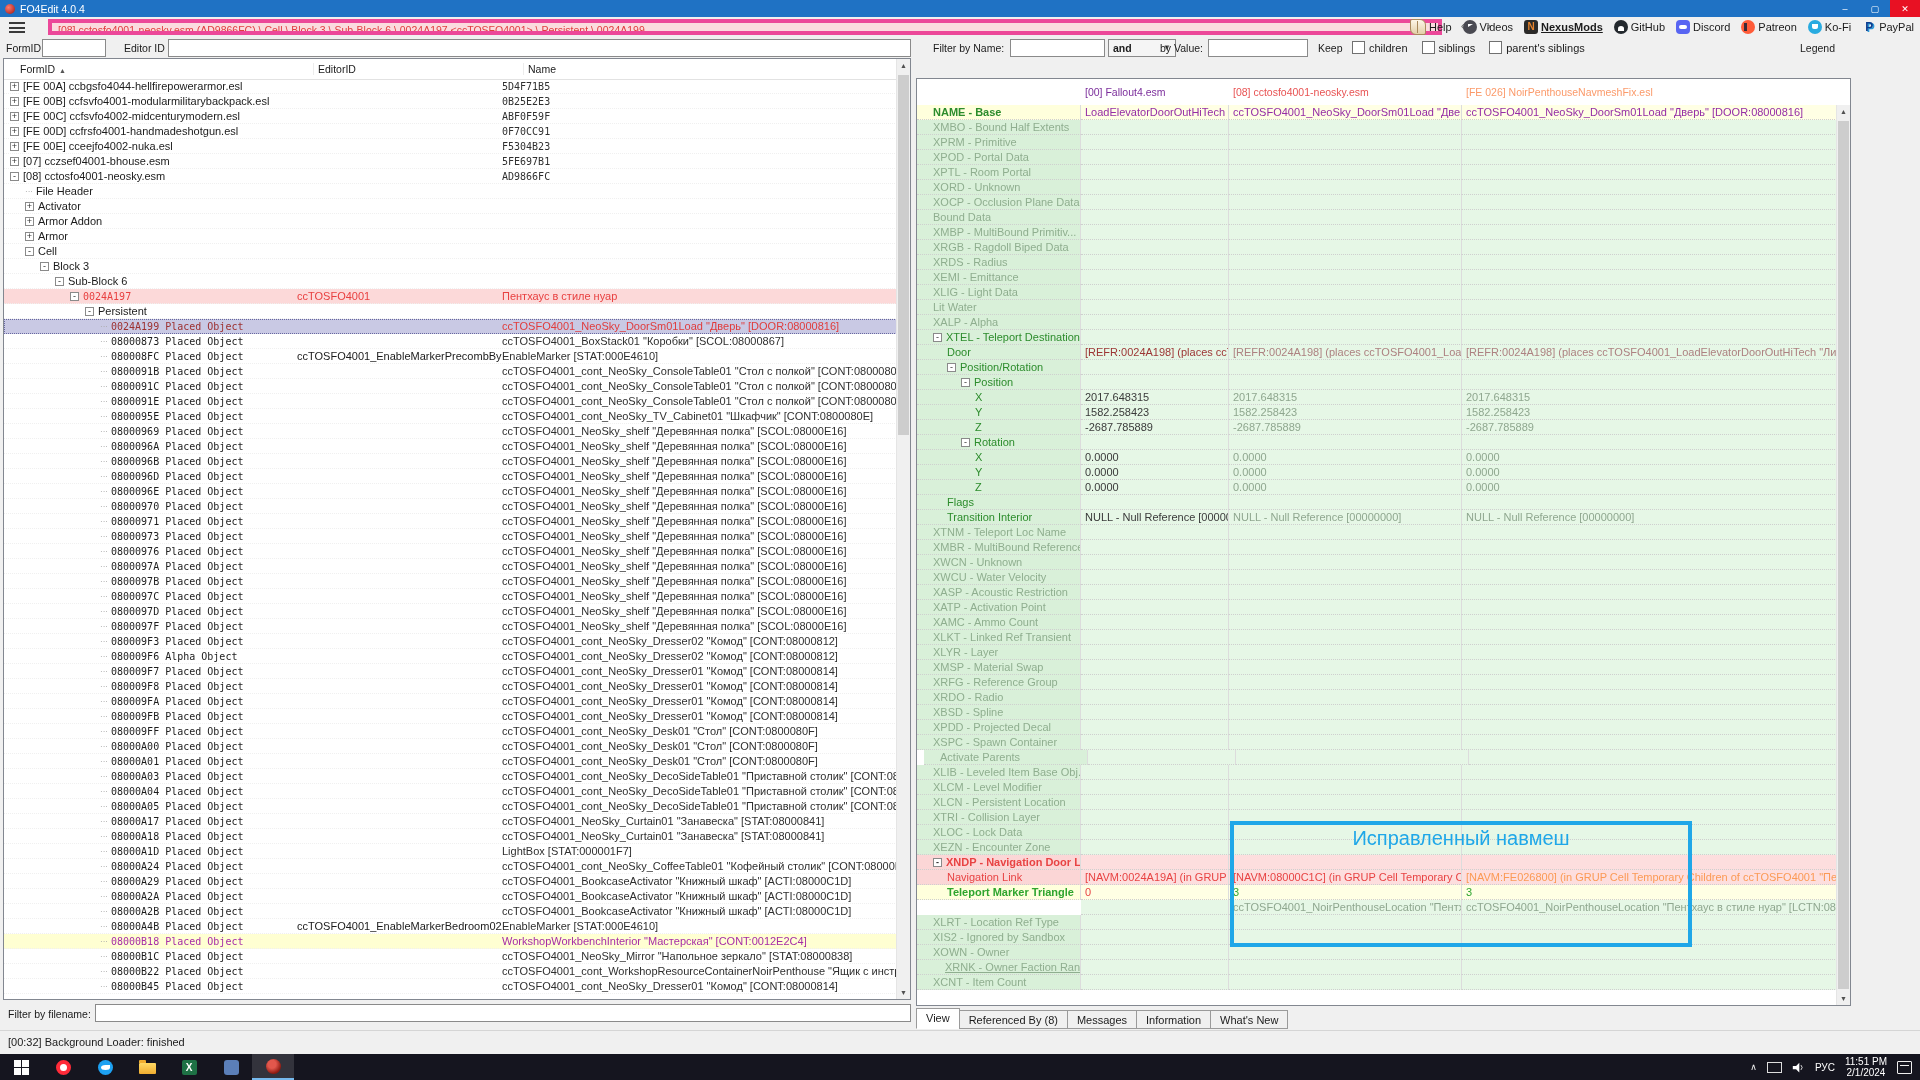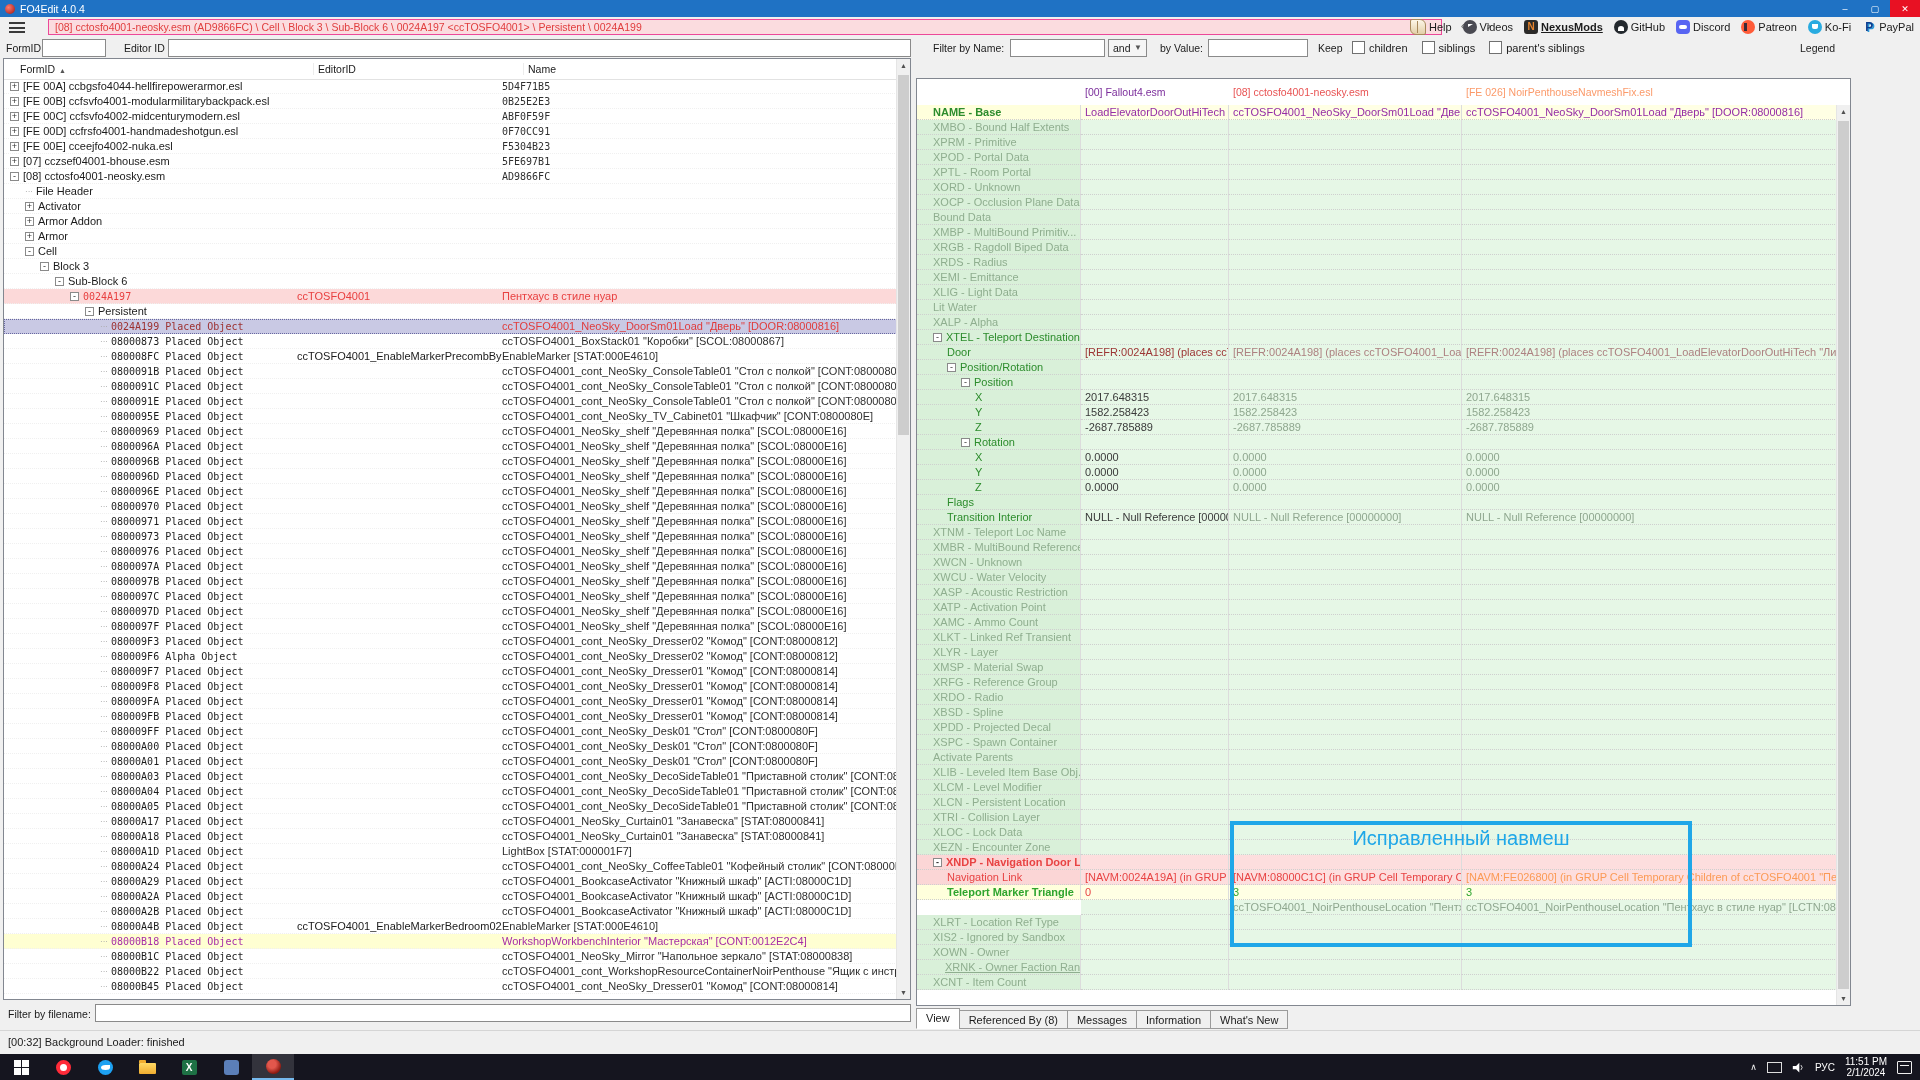--- a/index.html
+++ b/index.html
@@ -14,21 +14,21 @@
   .title-text{font-size:10.5px;}
   .win-controls{margin-left:auto;display:flex;height:100%;}
   .win-btn{width:30px;display:flex;align-items:center;justify-content:center;font-size:9px;color:#fff;}
   .win-close{background:#e81123;}
 
   
   .menubar{position:absolute;left:0;top:17px;right:0;height:21px;background:#f0f0f0;}
   .hamburger{position:absolute;left:9px;top:5px;width:16px;height:11px;display:flex;flex-direction:column;justify-content:space-between;}
   .hamburger div{height:2px;background:#3a3a3a;}
   .breadcrumb{position:absolute;left:48px;top:2px;width:1394px;height:16px;background:#fbdcdf;
-              border:1px solid #ec4899;color:#e03d3d;font-size:10.5px;line-height:15px;
+              border:4px solid #ec4899;color:#e03d3d;font-size:10.5px;line-height:15px;
               padding-left:6px;overflow:hidden;white-space:nowrap;box-sizing:border-box;}
   .navbtn{position:absolute;top:1px;width:22px;height:17px;text-align:center;line-height:16px;color:#707070;font-size:13px;}
   #nav-back{left:1452px;}#nav-fwd{left:1478px;}
   .toolbar-links{position:absolute;right:6px;top:1px;height:18px;display:flex;gap:11px;align-items:center;}
   .tlink{display:flex;align-items:center;gap:3px;font-size:11px;white-space:nowrap;}
   .tlink.emph .lbl{font-weight:bold;text-decoration:underline;}
   .icn{width:14px;height:14px;display:inline-block;position:relative;flex:none;}
   .book-icon{background:linear-gradient(#fdf6e8,#e3cfa8);border:1px solid #a8895c;border-radius:2px 6px 2px 6px;}
   .book-icon::after{content:"";position:absolute;left:6px;top:1px;bottom:1px;width:1px;background:#a8895c;}
   .video-icon{background:#4a4a52;border-radius:50%;}
@@ -212,21 +212,21 @@
       </div>
   </div>
 
   <span class="flabel" style="left:6px;top:42px;">FormID</span>
   <input class="tinput" style="left: 42px; top: 39px; width: 64px;" value="">
   <span class="flabel" style="left:124px;top:42px;">Editor ID</span>
   <input class="tinput" style="left: 168px; top: 39px; width: 743px;" value="">
 
   <span class="flabel" style="left:933px;top:42px;">Filter by Name:</span>
   <input class="tinput" style="left: 1010px; top: 39px; width: 95px;" value="">
-  <span class="combo" style="left:1108px;top:39px;width:39px;"><span>and</span><span class="chev">▼</span></span>
+  <span class="combo" style="left:1108px;top:39px;width:68px;font-weight:bold;"><span>and</span><span class="chev">▼</span></span>
   <span class="flabel" style="left:1160px;top:42px;">by Value:</span>
   <input class="tinput" style="left: 1208px; top: 39px; width: 100px;" value="">
 
   <span class="flabel" style="left:1318px;top:42px;">Keep</span>
   <span class="cbgroup" style="left:1352px;" id="keep-checkboxes">
       <span class="cb">
         <span class="cbx"></span>
         <span>children</span>
       </span>
       <span class="cb">
@@ -1096,21 +1096,21 @@
         </div>
         <div class="grow b-g">
           <div class="gl lc-dim" style="padding-left: 16px;">
             <span>XSPC - Spawn Container</span>
           </div>
           <div class="gc g0"></div>
           <div class="gc g1"></div>
           <div class="gc g2"></div>
         </div>
         <div class="grow b-g">
-          <div class="gl lc-dim" style="padding-left: 16px;">
+          <div class="gl lc-dim" style="padding-left: 16px; margin-left: 7px;">
             <span>Activate Parents</span>
           </div>
           <div class="gc g0"></div>
           <div class="gc g1"></div>
           <div class="gc g2"></div>
         </div>
         <div class="grow b-g">
           <div class="gl lc-dim" style="padding-left: 16px;">
             <span>XLIB - Leveled Item Base Obj...</span>
           </div>

